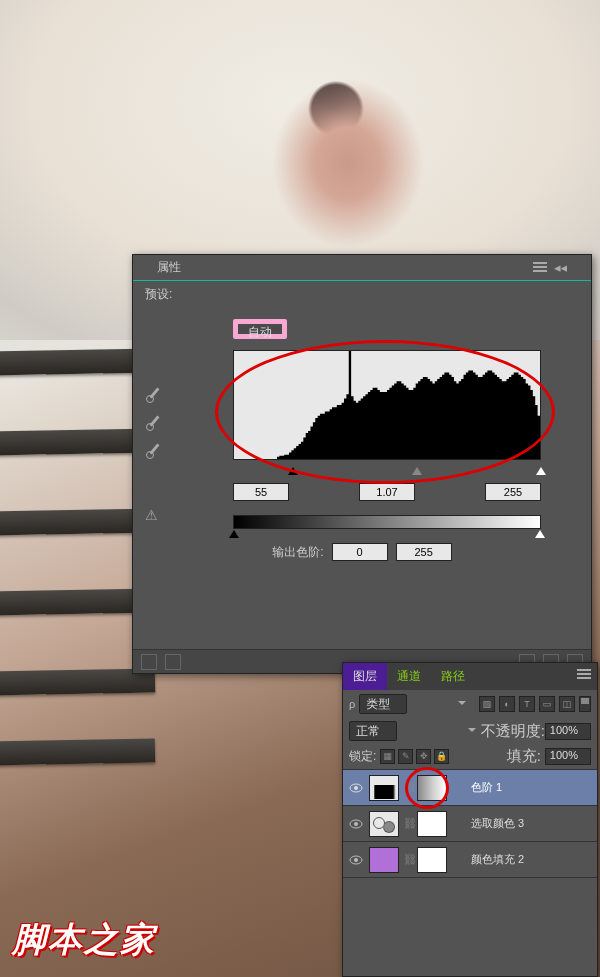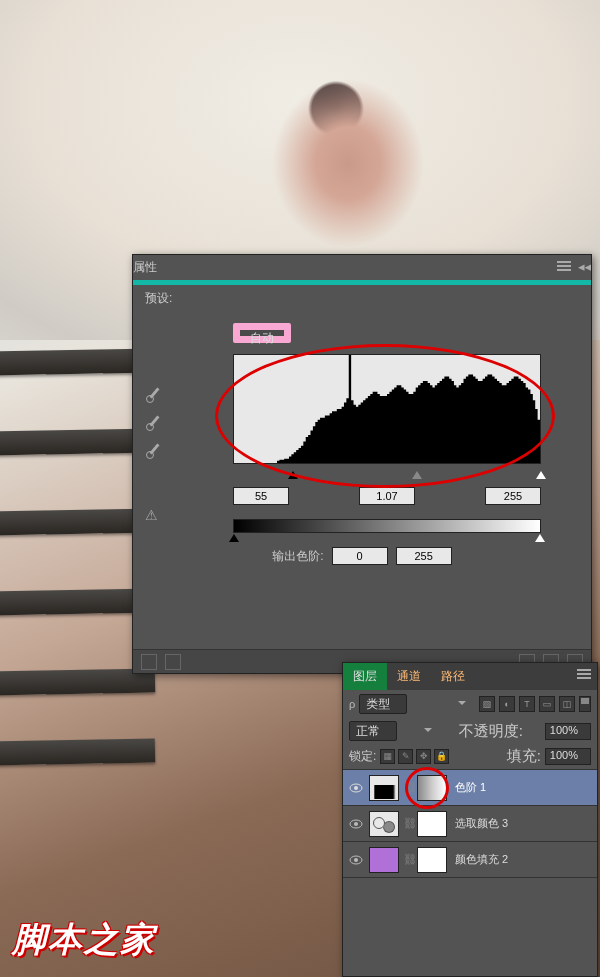--- a/index.html
+++ b/index.html
@@ -7,35 +7,35 @@
 .bg-photo{position:absolute;inset:0;background:linear-gradient(160deg,#a8c4d6 0%,#d6dde0 18%,#e8e4dc 32%,#c5a896 55%,#8a6a55 75%,#6d5240 100%)}
 .bg-photo::before{content:"";position:absolute;top:0;left:0;right:0;height:340px;background:radial-gradient(ellipse 180px 200px at 58% 48%,#c99a8a 0%,#d4a696 18%,transparent 42%),radial-gradient(circle 40px at 56% 32%,#3a2f30 0%,#5a4a48 60%,transparent 70%),radial-gradient(ellipse 600px 400px at 50% 30%,#f0ede5 0%,#e8e0d5 45%,#d0ccc5 70%,transparent 100%)}
 .fence{position:absolute;left:-5px;top:310px;width:150px;height:460px}
 .fence .bar{position:absolute;left:0;width:160px;height:24px;background:linear-gradient(#4a4845,#2a2622);transform:rotate(-1deg);box-shadow:0 2px 3px rgba(0,0,0,.4)}
 .watermark{position:absolute;left:12px;bottom:14px;color:#ffffff;font-family:"SimHei",sans-serif;text-shadow:2px 2px 0 #c00,-1px -1px 0 #c00,1px -1px 0 #c00,-1px 1px 0 #c00}
 .watermark .big{font-size:34px;font-weight:bold;font-style:italic;letter-spacing:2px}
 .watermark .small{font-size:15px;letter-spacing:1px;margin-top:-2px;padding-left:4px}
 
 .panel{position:absolute;background:#535353;border:1px solid #222;box-shadow:2px 2px 8px rgba(0,0,0,.5);color:#ccc}
 .props{top:254px;left:132px;width:460px;height:420px}
-.panel-tab{background:#535353;padding:4px 0;font-size:12px;border-bottom:5px solid #14b8a6;display:flex;justify-content:space-between;}
+.panel-tab{background:#535353;padding:4px 24px;font-size:12px;border-bottom:1px solid #14b8a6;display:flex;justify-content:space-between;align-items:center}
 .menu-icon{width:14px;height:10px;display:inline-block}
 .menu-icon::before{content:"";display:block;width:14px;height:2px;background:#aaa;box-shadow:0 4px 0 #aaa,0 8px 0 #aaa}
 .close-x{font-size:13px;color:#aaa;cursor:pointer}
 .adj-header{padding:7px 10px;display:flex;align-items:center;gap:6px;color:#ddd}
 .small-icon{width:18px;height:16px;background:#3d3d3d;border:1px solid #2a2a2a;display:inline-block;position:relative}
 .hist-icon::after{content:"";position:absolute;bottom:1px;left:2px;right:2px;height:8px;background:linear-gradient(90deg,#aaa 20%,transparent 20%,transparent 30%,#aaa 30%,#aaa 70%,transparent 70%,transparent 80%,#aaa 80%)}
 .mask-icon{background:#ddd;border-radius:2px}
 .mask-icon::after{content:"";position:absolute;inset:3px;background:#666;border-radius:50%}
 .row{display:flex;align-items:flex-end;gap:17px;padding:5px 12px}
 .label{color:#ccc;min-width:40px}
 select,.select-like{flex:1;background:#3a3a3a;border:1px solid #222;color:#ddd;height:20px;padding:1px 16px 1px 6px;appearance:none;position:relative;border-radius:2px}
 .select-wrap{flex:1;position:relative}
 .select-wrap::after{content:"";position:absolute;right:5px;top:7px;border:4px solid transparent;border-top-color:#aaa;pointer-events:none}
-.btn{background:#4a4a4a;border:7px solid #f9a8d4;color:#ddd;height:20px;padding:0 10px;border-radius:2px;cursor:pointer}
+.btn{background:#4a4a4a;border:5px solid #f9a8d4;color:#ddd;height:20px;padding:0 10px;border-radius:2px;cursor:pointer}
 input[type=text]{background:#e8e8e8;border:1px solid #222;color:#000;height:18px;width:56px;text-align:center;font-size:11px}
 .eyedroppers{position:absolute;left:12px;top:130px;display:flex;flex-direction:column;gap:10px}
 .eyedrop{width:18px;height:18px;position:relative}
 .eyedrop::before{content:"";position:absolute;width:3px;height:12px;background:#aaa;transform:rotate(40deg);top:2px;left:8px}
 .eyedrop::after{content:"";position:absolute;width:6px;height:6px;border:1px solid #aaa;border-radius:50%;bottom:0;left:1px}
 .histogram{margin:6px 50px 0 100px;position:relative}
 .hist-box{height:110px;background:#e8e8e8;border:1px solid #222;position:relative;overflow:hidden}
 .hist-svg{position:absolute;inset:0;width:100%;height:100%}
 .red-circle{position:absolute;border:3px solid #d00;border-radius:50%;pointer-events:none}
 .sliders{display:flex;justify-content:space-between;margin-top:2px}
@@ -45,50 +45,50 @@
 .tri.white{border-bottom:8px solid #fff;margin-right:-5px}
 .input-row{display:flex;justify-content:space-between;margin:8px 50px 0 100px;align-items:center}
 .warn{position:absolute;left:12px;top:252px;color:#aaa;font-size:14px}
 .gradient-bar{height:14px;margin:14px 50px 0 100px;background:linear-gradient(90deg,#000,#fff);border:1px solid #222;position:relative}
 .output-row{display:flex;justify-content:center;gap:8px;align-items:center;margin-top:14px}
 .panel-footer{position:absolute;bottom:0;left:0;right:0;height:24px;background:#464646;border-top:1px solid #333;display:flex;align-items:center;gap:8px;padding:0 8px}
 .foot-icon{width:16px;height:16px;border:1px solid #666;display:inline-block;cursor:pointer}
 
 .layers{top:662px;left:342px;width:256px;height:315px}
 .layers-tabs{display:flex;background:#3d3d3d}
-.ltab{padding:5px 10px;color:#fdba74;cursor:pointer}
-.ltab.active{background:#15803d;color:#ddd}
+.ltab{padding:5px 10px;color:#84cc16;cursor:pointer}
+.ltab.active{background:#4c1d95;color:#ddd}
 .ltoolbar{display:flex;align-items:center;gap:4px;padding:4px 6px}
 .kind-sel{width:70px}
 .filter-icons{display:flex;gap:4px;margin-left:4px}
 .fi{width:16px;height:16px;background:#3a3a3a;border:1px solid #222;display:inline-block;position:relative;font-size:9px;color:#999;text-align:center;line-height:14px}
 .switch{width:12px;height:16px;background:#3a3a3a;border:1px solid #222;margin-left:auto;position:relative}
 .switch::after{content:"";position:absolute;width:8px;height:6px;background:#888;top:1px;left:1px}
-.bmode-row{display:flex;align-items:center;gap:22px;padding:3px 6px}
+.bmode-row{display:flex;align-items:center;gap:0;padding:3px 6px}
 .mini-sel{width:86px}
 .prop-label{color:#ccc;font-size:15px;margin-left:auto}
 .pct-input{width:46px;background:#3a3a3a;border:1px solid #222;color:#ddd;text-align:right;padding-right:12px;height:17px;position:relative;font-size:11px}
 .lock-row{padding:3px 6px;display:flex;align-items:center;gap:4px}
 .lock-icons{display:flex;gap:3px}
 .li{width:15px;height:15px;background:#3a3a3a;border:1px solid #222;font-size:9px;color:#888;text-align:center;line-height:13px}
 .layer-list{border-top:1px solid #333}
 .layer{display:flex;align-items:center;height:36px;border-bottom:1px solid #333;padding:0 4px;gap:4px;cursor:pointer}
 .layer.selected{background:#6b7fa8}
 .eye{width:18px;height:18px;display:flex;align-items:center;justify-content:center}
 .eye svg{width:14px;height:10px}
 .thumb{width:30px;height:26px;border:1px solid #222;background:#e8e8e8;position:relative;flex-shrink:0}
 .thumb.hist{background:#e8e8e8}
 .thumb.hist::after{content:"";position:absolute;bottom:1px;left:1px;right:1px;height:14px;background:linear-gradient(90deg,transparent 10%,#000 15%,#000 85%,transparent 95%)}
 .thumb.circles{background:#e8e8e8}
 .thumb.circles::after{content:"";position:absolute;top:5px;left:3px;width:10px;height:10px;border:1px solid #555;border-radius:50%;box-shadow:10px 4px 0 -1px #888,10px 4px 0 0 #555}
 .thumb.fill{background:#b070d8}
 .link-icon{width:10px;font-size:11px;color:#888;text-align:center}
 .mask-thumb{width:30px;height:26px;border:1px solid #222;background:#fff;flex-shrink:0}
 .mask-thumb.grad{background:linear-gradient(90deg,#888 0%,#ccc 50%,#fff 100%)}
-.layer-name{color:#ddd;margin-left:4px;font-size:11px}
+.layer-name{color:#ddd;margin-left:20px;font-size:11px}
 .layer.selected .layer-name{color:#fff}
 </style>
 </head>
 <body>
 
 <div class="bg-photo"></div>
 <div class="fence">
   <div class="bar" style="top:40px"></div>
     <div class="bar" style="top:120px"></div>
   <div class="bar" style="top:200px"></div>

